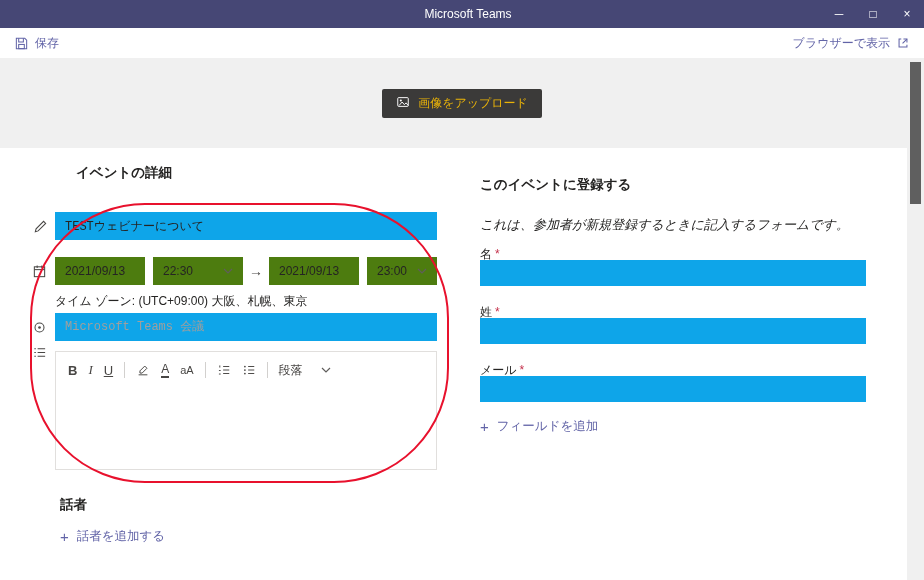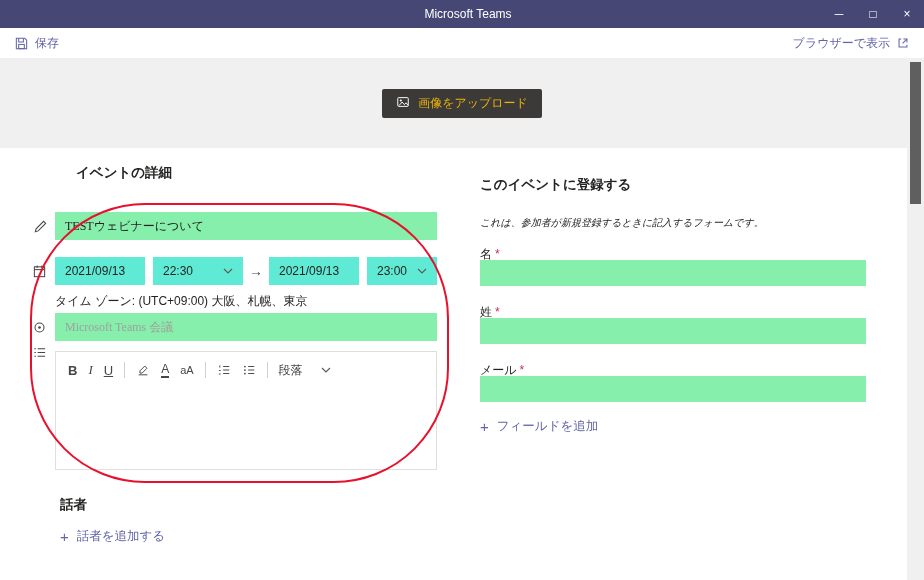--- a/index.html
+++ b/index.html
@@ -19,24 +19,24 @@
 
   
   .banner{position:absolute;top:58px;left:0;width:924px;height:90px;background:#f0f0f0;display:flex;align-items:center;justify-content:center;}
   .upload-btn{display:flex;gap:8px;background:#3b3a39;color:#eab308;font-size:12px;font-family:inherit;padding:6px 14px;border:none;border-radius:2px;cursor:pointer;}
 
   
   .section-heading{position:absolute;font-size:13.5px;font-weight:bold;color:#252423;}
   .plain-text{position:absolute;font-size:12px;color:#252423;}
 
   
-  .field{position:absolute;background:#86efac;border:none;outline:none;font-size:12px;
-    font-family:Liberation Serif, serif;color:#252423;padding:0 10px;}
+  .field{position:absolute;background:#0ea5e9;border:none;outline:none;font-size:12px;
+    font-family:Liberation Mono, monospace;color:#252423;padding:0 10px;}
   .field::placeholder{color:#a19f9d;}
-  .select-box{position:absolute;background:#5eead4;height:28px;display:flex;align-items:center;
+  .select-box{position:absolute;background:#4d7c0f;height:28px;display:flex;align-items:center;
     padding:0 10px;font-size:12px;color:#252423;cursor:pointer;}
   .select-box .chev{margin-left:auto;display:flex;align-items:center;}
   .arrow-cell{position:absolute;height:28px;display:flex;align-items:center;justify-content:center;
     font-size:14px;color:#484644;}
 
   
   .rail-icon{position:absolute;width:16px;height:16px;display:flex;align-items:center;justify-content:center;}
 
   
   .editor{position:absolute;left:55px;top:351px;width:382px;height:119px;border:1px solid #e1dfdd;background:#fff;}
@@ -49,21 +49,21 @@
   .ed-fontsize{font-size:11px;}
   .ed-sep{width:1px;height:16px;background:#d2d0ce;}
   .ed-paragraph{display:flex;align-items:center;gap:18px;font-size:12px;color:#484644;}
   .editor-body{padding:6px 12px;font-size:12px;color:#252423;}
 
   
   .add-link{position:absolute;display:flex;align-items:center;gap:8px;color:#6264a7;font-size:12.5px;cursor:pointer;background:none;border:none;font-family:inherit;padding:0;}
   .add-link .plus{font-size:15px;line-height:1;}
 
   
-  .reg-desc{position:absolute;left:480px;top:216px;width:386px;font-size:10px;font-style:italic;color:#252423;}
+  .reg-desc{position:absolute;left:480px;top:216px;width:386px;font-size:13px;font-style:italic;color:#252423;}
   .reg-label{position:absolute;font-size:12px;color:#252423;}
   .req-star{color:#c4314b;margin-left:3px;}
 
   
   .annotation{position:absolute;left:30px;top:203px;width:419px;height:280px;border:2.5px solid #e8112d;
     border-radius:115px;pointer-events:none;z-index:5;}
 
   
   .scroll-track{position:absolute;right:0;top:58px;width:17px;height:522px;background:#f0f0f0;z-index:4;}
   .scroll-thumb{position:absolute;left:3px;top:4px;width:11px;height:142px;background:#5f5f5f;cursor:pointer;}

